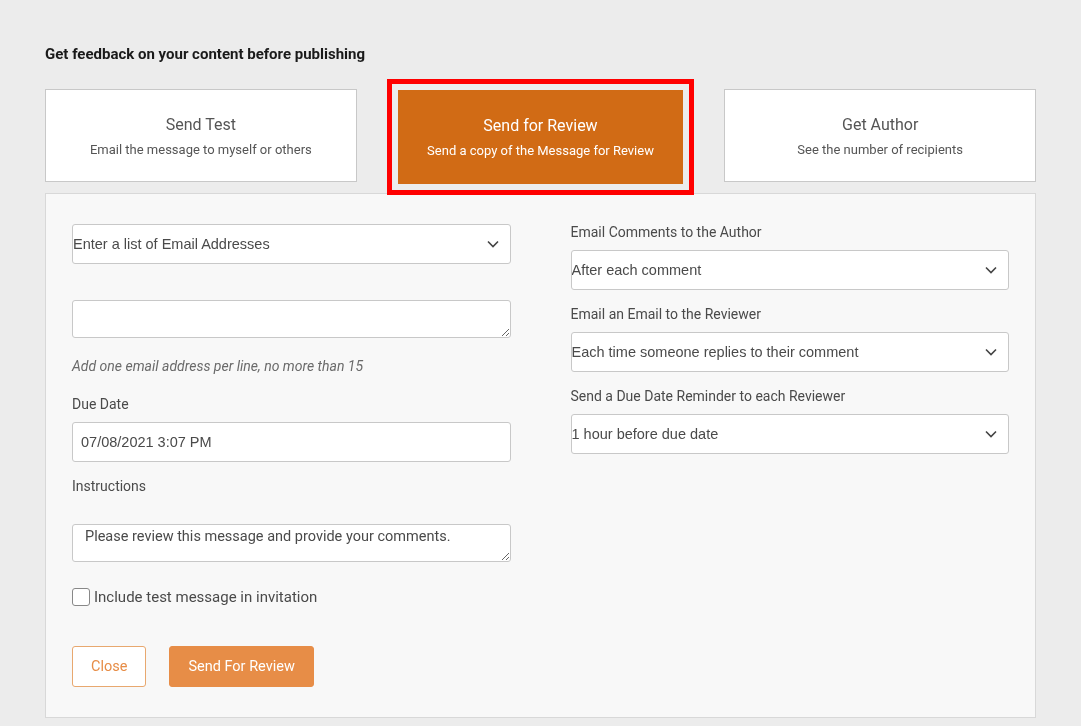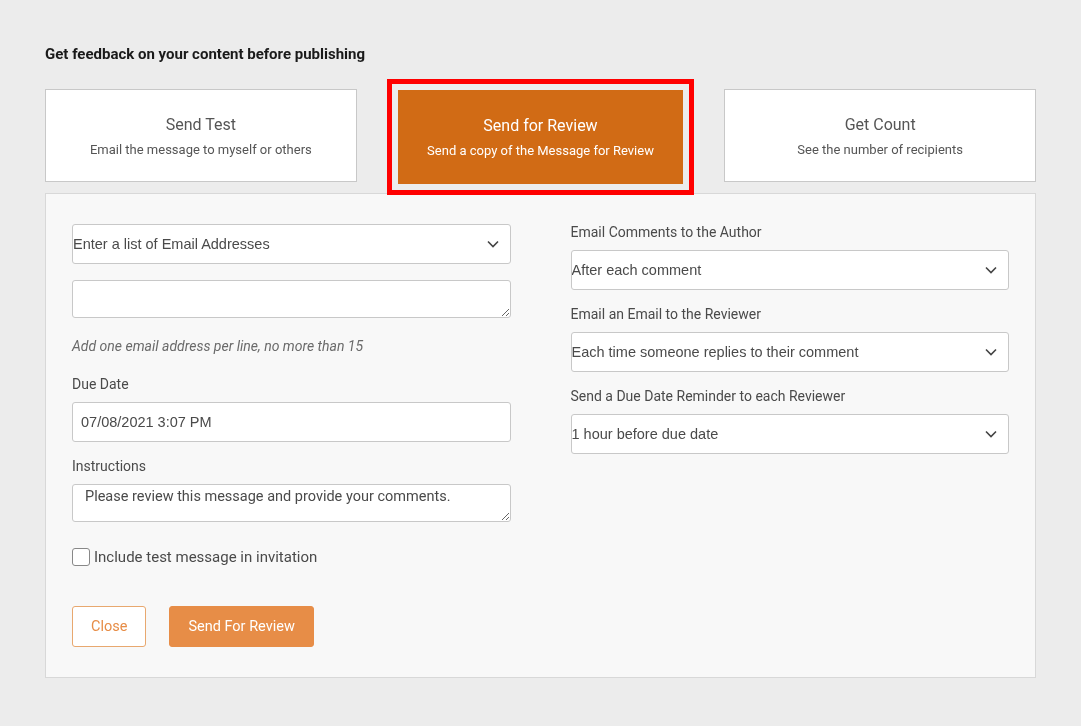--- a/index.html
+++ b/index.html
@@ -120,20 +120,21 @@
     .textarea-control {
       width: 100%;
       padding: 3px 12px;
       font-size: 14.5px;
       border: 1px solid #c8c8c8;
       border-radius: 3px;
       background: #fff;
       color: #4a4a4a;
       resize: vertical;
       font-family: inherit;
+      margin-top: 20px;
     }
     .textarea-small {
       height: 38px;
       min-height: 38px;
     }
     .input-control {
       width: 100%;
       padding: 11px 8px;
       font-size: 14.5px;
       border: 1px solid #c8c8c8;
@@ -206,21 +207,21 @@
   </div>
 
   <div class="tab-highlight-wrapper">
     <div class="tab-active">
       <div class="tab-title">Send for Review</div>
       <div class="tab-subtitle">Send a copy of the Message for Review</div>
     </div>
   </div>
 
   <div class="tab">
-    <div class="tab-title">Get Count</div>
+    <div class="tab-title">Get Author</div>
     <div class="tab-subtitle">See the number of recipients</div>
   </div>
 
 </div>
 
 <div class="content-panel">
 
   <div class="left-column">
 
     <div class="form-group">

